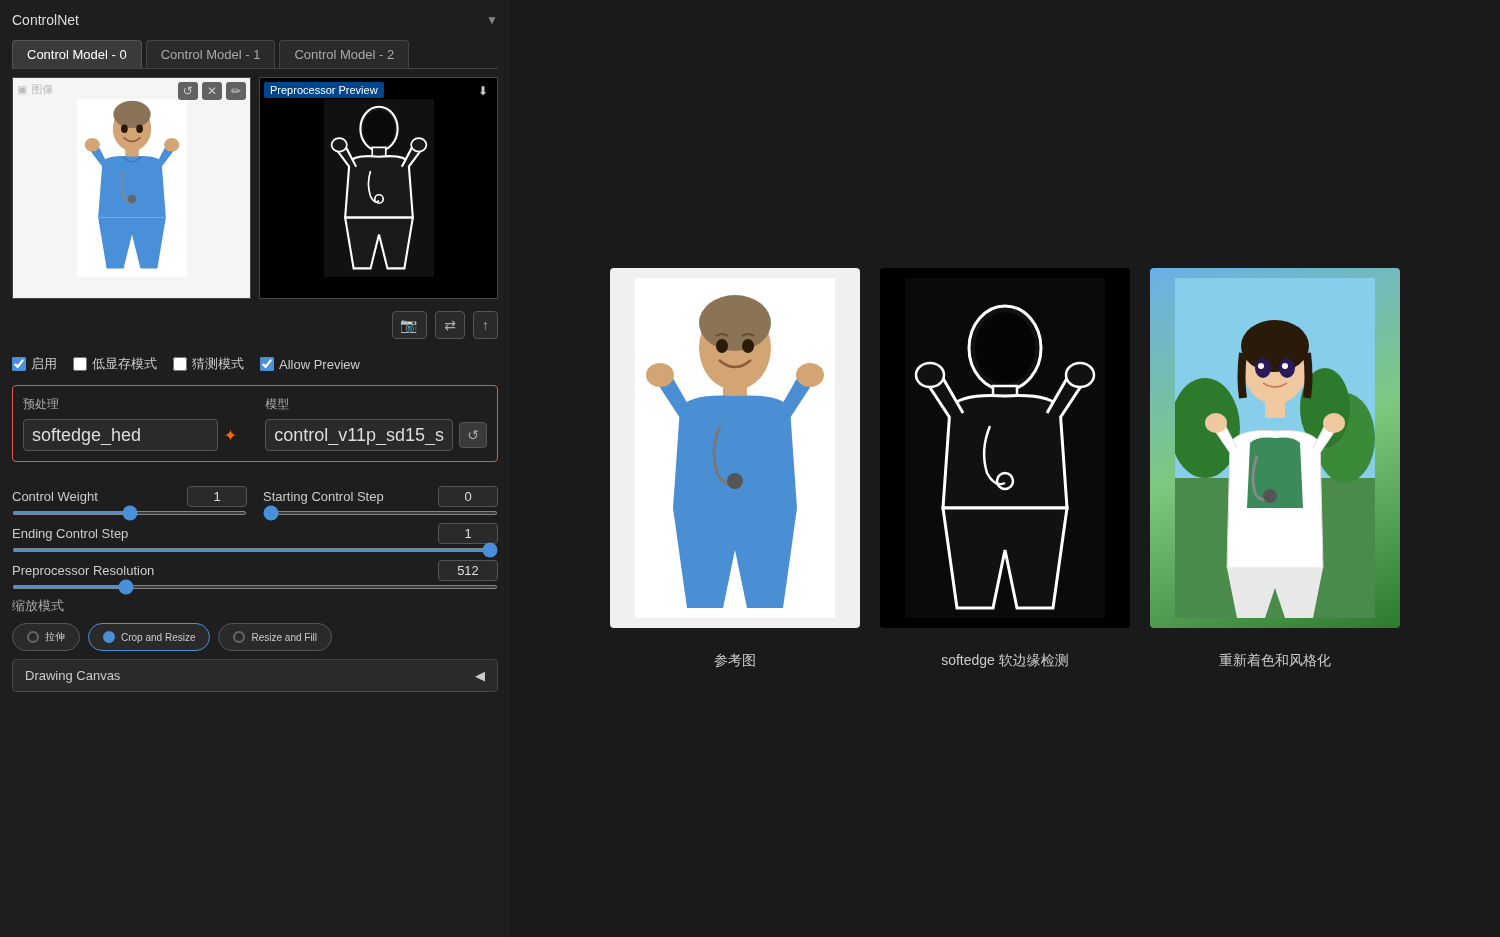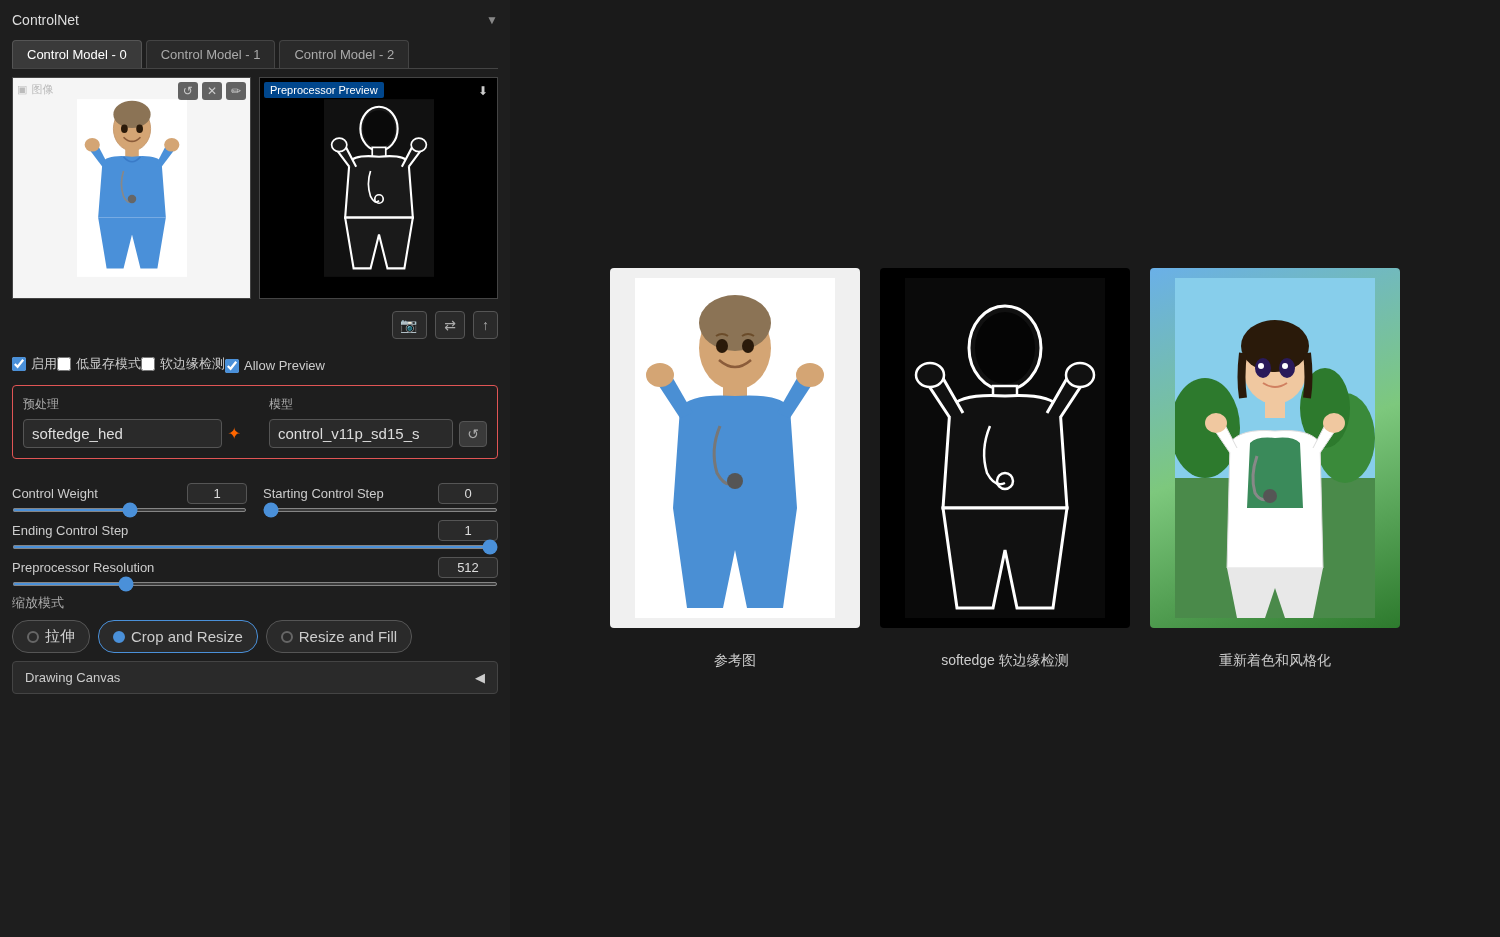--- a/index.html
+++ b/index.html
@@ -140,21 +140,22 @@
       color: #aaa;
       padding: 5px 8px;
       border-radius: 4px;
       cursor: pointer;
       font-size: 14px;
     }
 
     
     .options-row {
       display: flex;
-      align-items: flex-end;
+      align-items: center;
+      gap: 16px;
       padding: 4px 0;
     }
 
     .checkbox-item {
       display: flex;
       align-items: center;
       gap: 5px;
       cursor: pointer;
     }
 
@@ -197,21 +198,21 @@
       gap: 6px;
     }
 
     .model-select {
       flex: 1;
       background: #2a2a2a;
       border: 1px solid #555;
       color: #ddd;
       padding: 5px 8px;
       border-radius: 4px;
-      font-size: 15px;
+      font-size: 18px;
       cursor: pointer;
       appearance: none;
     }
 
     .fire-icon {
       color: #ff6600;
       font-size: 16px;
     }
 
     .refresh-btn {
@@ -290,21 +291,21 @@
     .scale-btn {
       display: flex;
       align-items: center;
       gap: 6px;
       background: #2a2a2a;
       border: 1px solid #555;
       color: #ccc;
       padding: 6px 14px;
       border-radius: 16px;
       cursor: pointer;
-      font-size: 15px;
+      font-size: 10px;
     }
 
     .scale-btn.active {
       border-color: #4a90d9;
     }
 
     .radio-dot {
       width: 12px;
       height: 12px;
       border-radius: 50%;
@@ -522,21 +523,21 @@
     <label class="checkbox-item">
       <input type="checkbox" checked="" style="">
       <span class="checkbox-label">启用</span>
     </label>
     <label class="checkbox-item">
       <input type="checkbox" style="">
       <span class="checkbox-label">低显存模式</span>
     </label>
     <label class="checkbox-item">
       <input type="checkbox" style="">
-      <span class="checkbox-label">软边缘检测</span>
+      <span class="checkbox-label">猜测模式</span>
     </label>
     <label class="checkbox-item">
       <input type="checkbox" checked="" style="">
       <span class="checkbox-label">Allow Preview</span>
     </label>
   </div>
 
   <div class="model-row">
     <div class="model-col">
       <span class="model-col-label">预处理</span>

